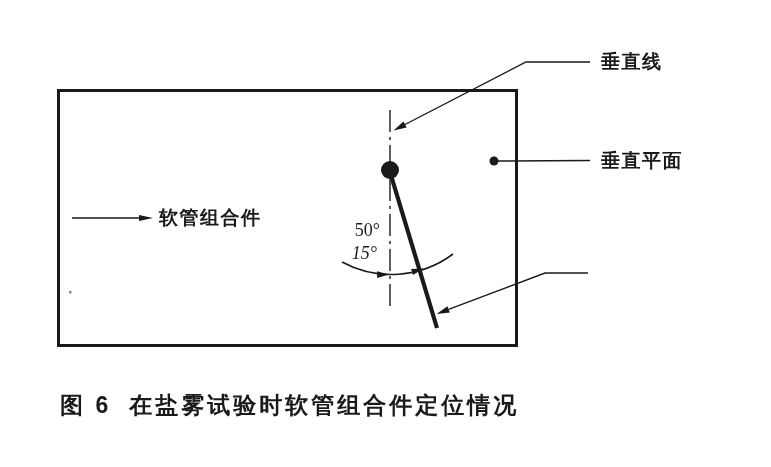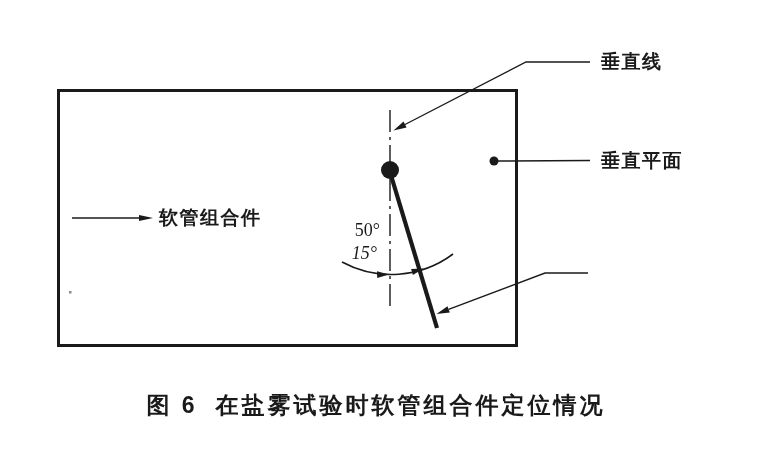--- a/index.html
+++ b/index.html
@@ -30,21 +30,20 @@
     text-align: right;
     font-family: "Liberation Serif", "DejaVu Serif", serif;
     font-size: 18px;
     font-weight: 400;
     color: var(--ink);
     line-height: 1;
   }
   .caption {
     position: absolute;
     left: 60px; width: 632px; top: 390px;
-    text-align: center;
     font-size: 23px;
     font-weight: 700;
     letter-spacing: 3px;
     color: var(--ink);
     white-space: nowrap;
   }
   .caption .prefix { margin-right: 18px; letter-spacing: 3px; }
 </style>
 </head>
 <body>

